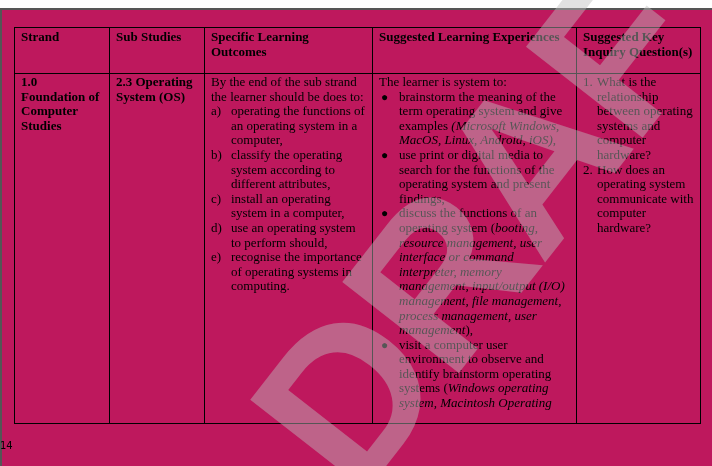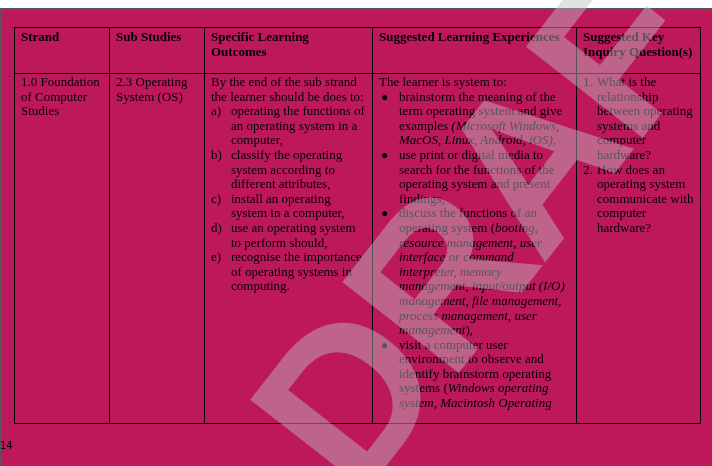--- a/index.html
+++ b/index.html
@@ -2,21 +2,21 @@
 <html><head>
 <meta charset="utf-8">
 <style>
   html, body { margin:0; padding:0; }
   body { width:712px; height:466px; background:#ffffff; position:relative; overflow:hidden; font-family:"Liberation Serif", serif; }
   .page { position:absolute; left:0; top:8px; width:708px; height:461px; border:2px solid #555; border-right-width:3px; border-bottom-width:3px; box-sizing:content-box; background:#be185d;padding-left:8px; }
   .watermark { position:absolute; left:155px; top:120px; font-family:"Liberation Sans", sans-serif; font-size:215px; font-weight:bold; color:rgba(190,190,190,0.45); transform:rotate(-52deg); transform-origin:left top; letter-spacing:-6px; pointer-events:none; z-index:2; top:370px; left:200px; -webkit-text-stroke:0; }
   table { position:absolute; left:12px; top:17px; border-collapse:collapse; width:500px; table-layout:fixed; z-index:1; }
   td, th { border:1px solid #000; vertical-align:top; font-size:13px; line-height:14.6px; color:#000; padding:1px 6px 0 6px; text-align:left; }
   th { font-weight:bold; padding-top:2px; }
-  .bold { font-weight:normal;margin-top:28px; }
+  .bold { font-weight:bold;margin-top:28px; }
   ol.alpha { list-style:none; margin:0; padding:0; }
   ol.alpha li { position:relative; padding-left:20px; }
   ol.alpha li .mk { position:absolute; left:0; top:0; }
   ul.bul { list-style:none; margin:0; padding:0; }
   ul.bul li { position:relative; padding-left:20px; }
   ul.bul li .mk { position:absolute; left:2px; top:0; font-size:12px; }
   ol.num { list-style:none; margin:0; padding:0; }
   ol.num li { position:relative; padding-left:14px; }
   ol.num li .mk { position:absolute; left:0; top:0; }
   i { font-style:italic; }

